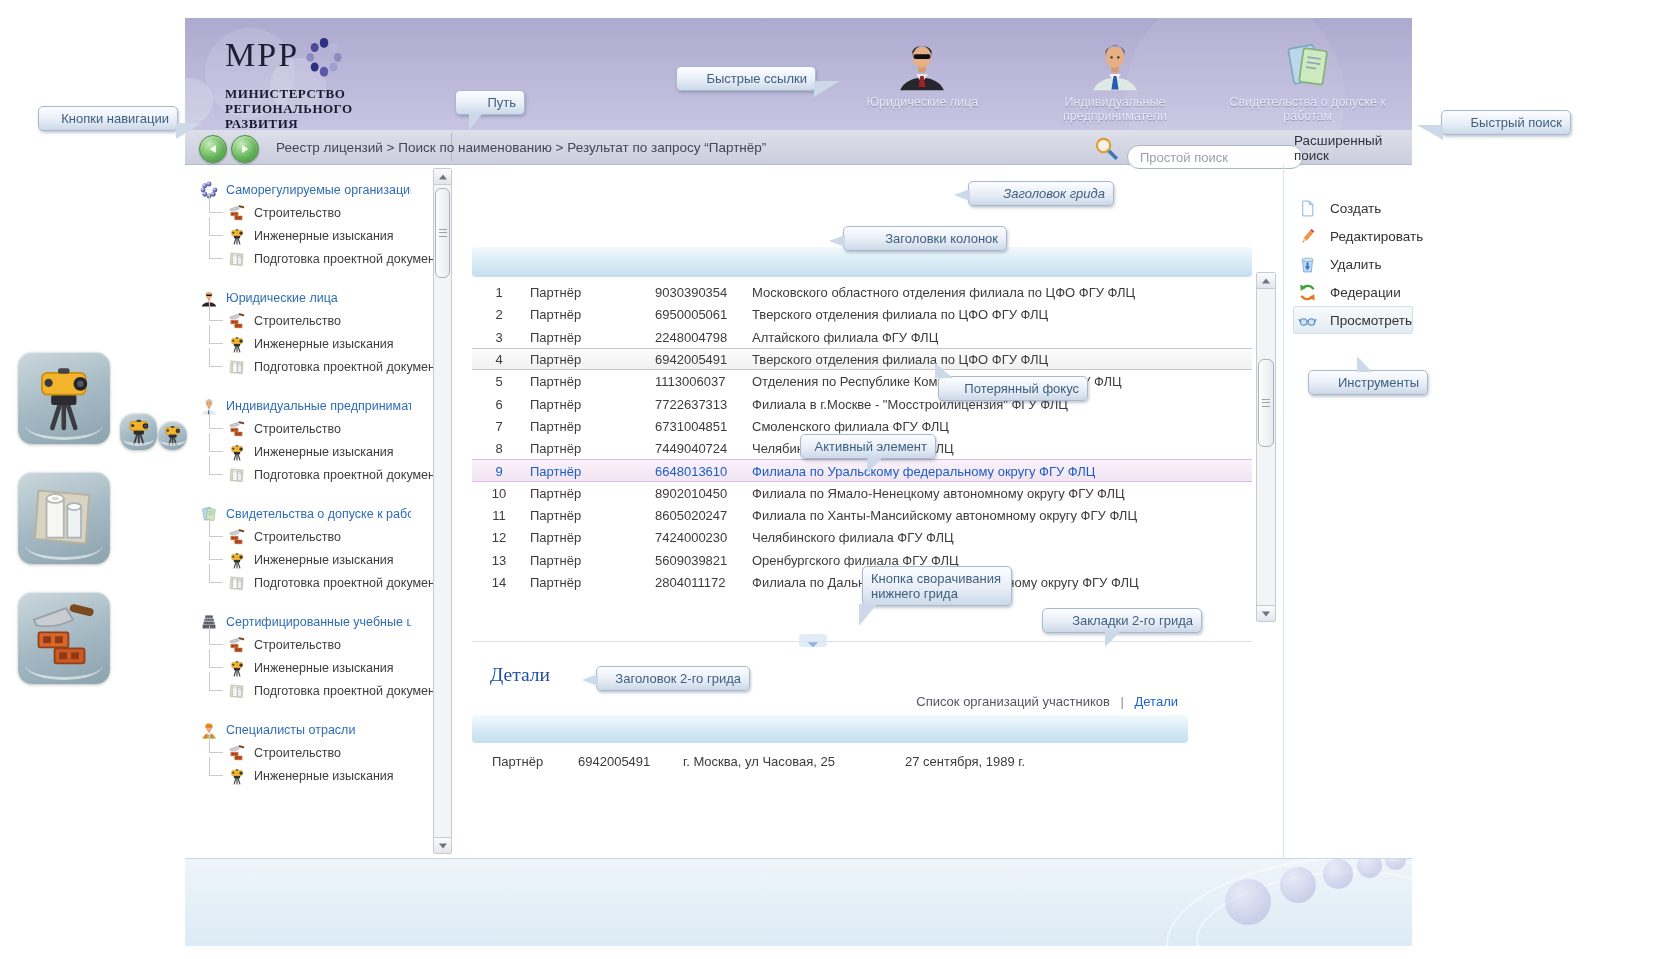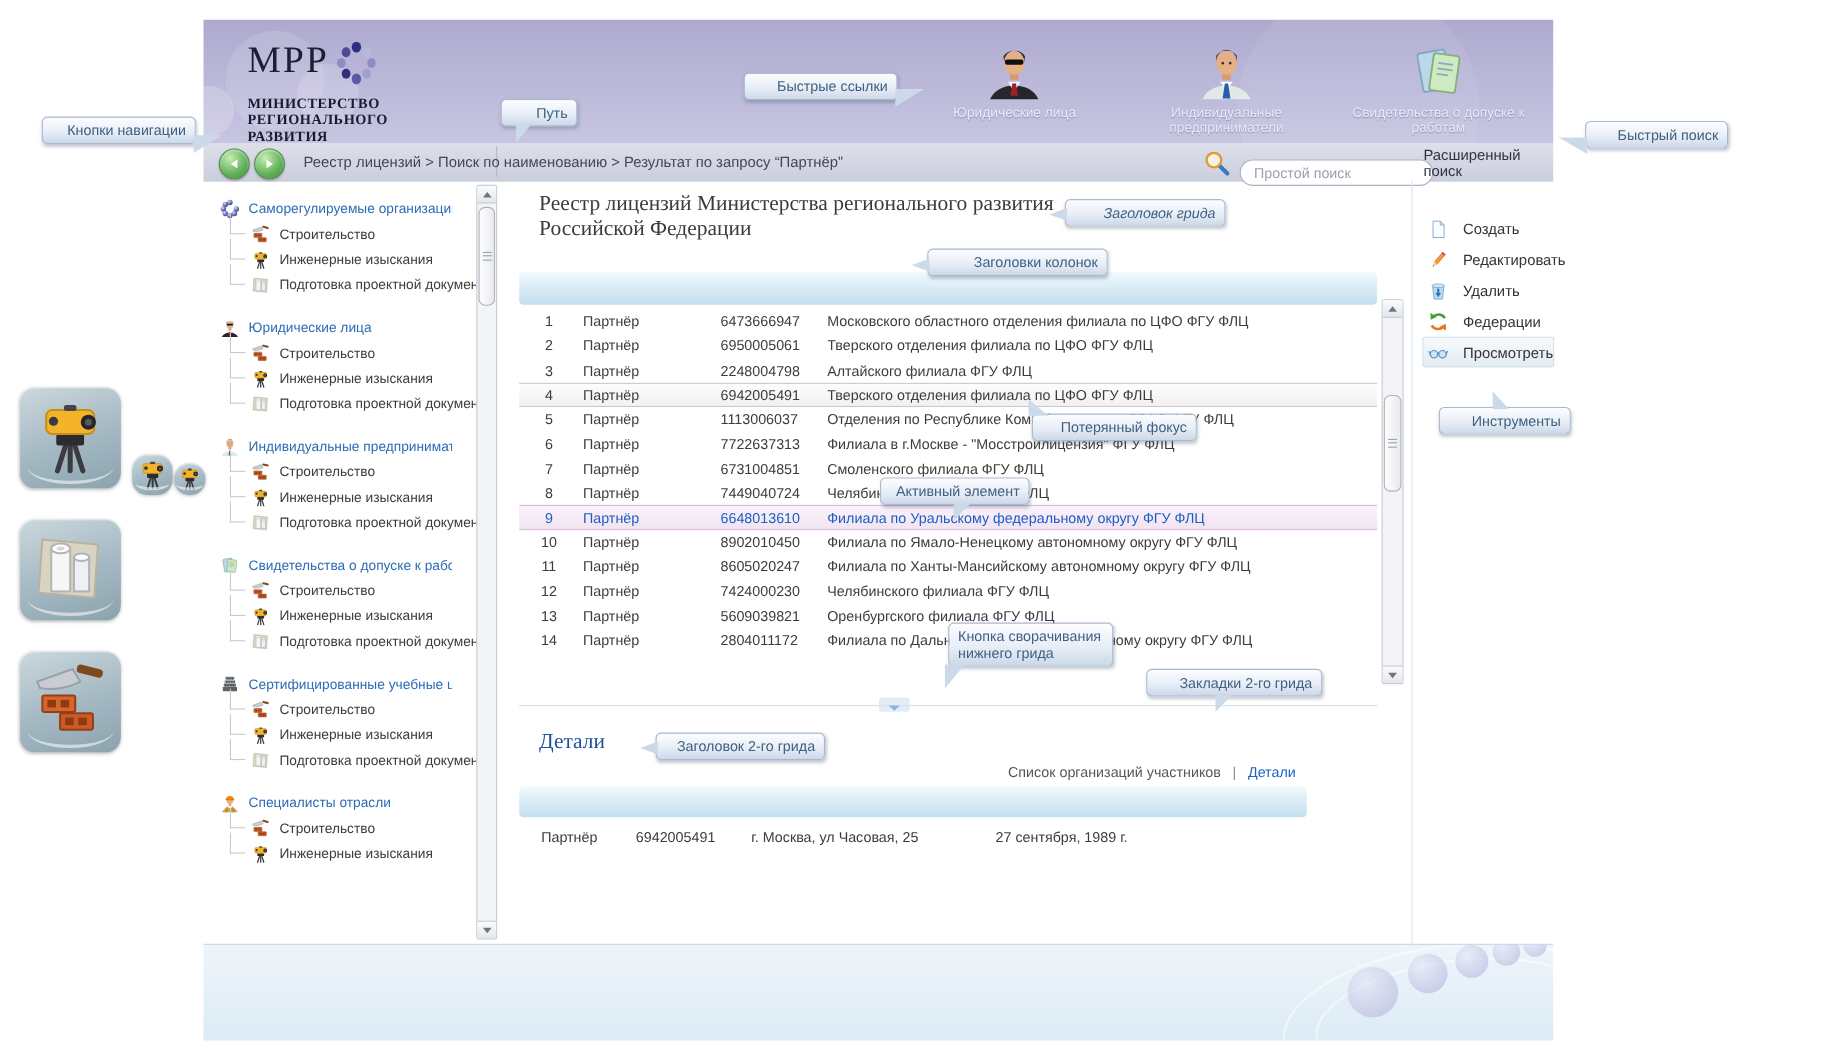--- a/index.html
+++ b/index.html
@@ -560,32 +560,31 @@
         <div class="tri-up"></div>
       </div>
     <div class="sb-btn bottom">
         <div class="tri-down"></div>
       </div>
     <div class="sb-thumb">
         <div class="grip"></div>
       </div>
   </div>
 
-  <div class="abs gtitle">Реестр лицензий Министерства регионального развития Российской Федерации</div>
   <div class="abs gridhead">
     <span class="hc"></span>
       <span class="hc"></span>
       <span class="hc"></span>
       <span class="hc"></span>
   </div>
   <div class="abs rows">
     <div class="grow">
         <span class="c-num">1</span>
         <span class="c-name">Партнёр</span>
-        <span class="c-inn">6473666947</span>
+        <span class="c-inn">9030390354</span>
         <span class="c-desc">Московского областного отделения филиала по ЦФО ФГУ ФЛЦ</span>
       </div>
       <div class="grow">
         <span class="c-num">2</span>
         <span class="c-name">Партнёр</span>
         <span class="c-inn">6950005061</span>
         <span class="c-desc">Тверского отделения филиала по ЦФО ФГУ ФЛЦ</span>
       </div>
       <div class="grow">
         <span class="c-num">3</span>

